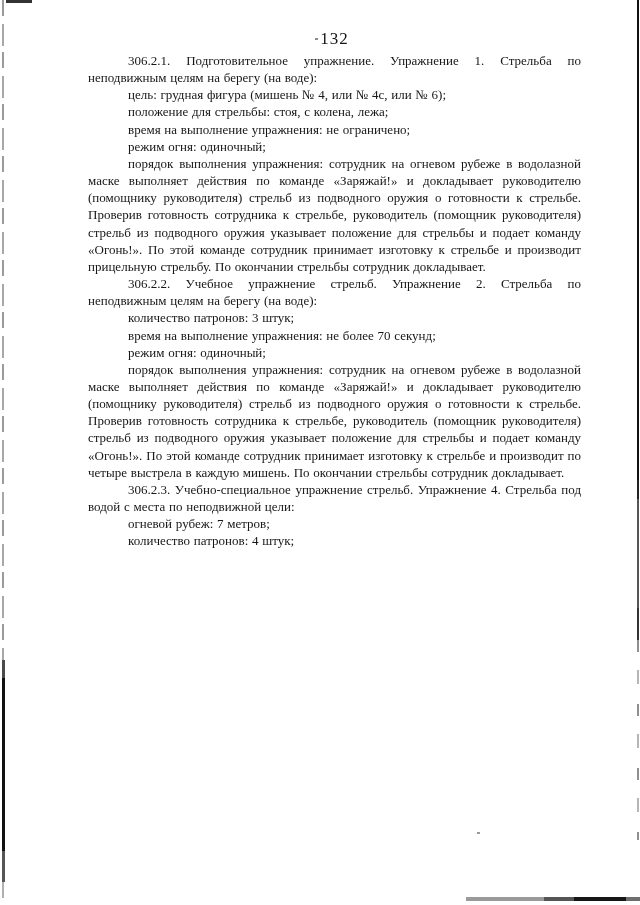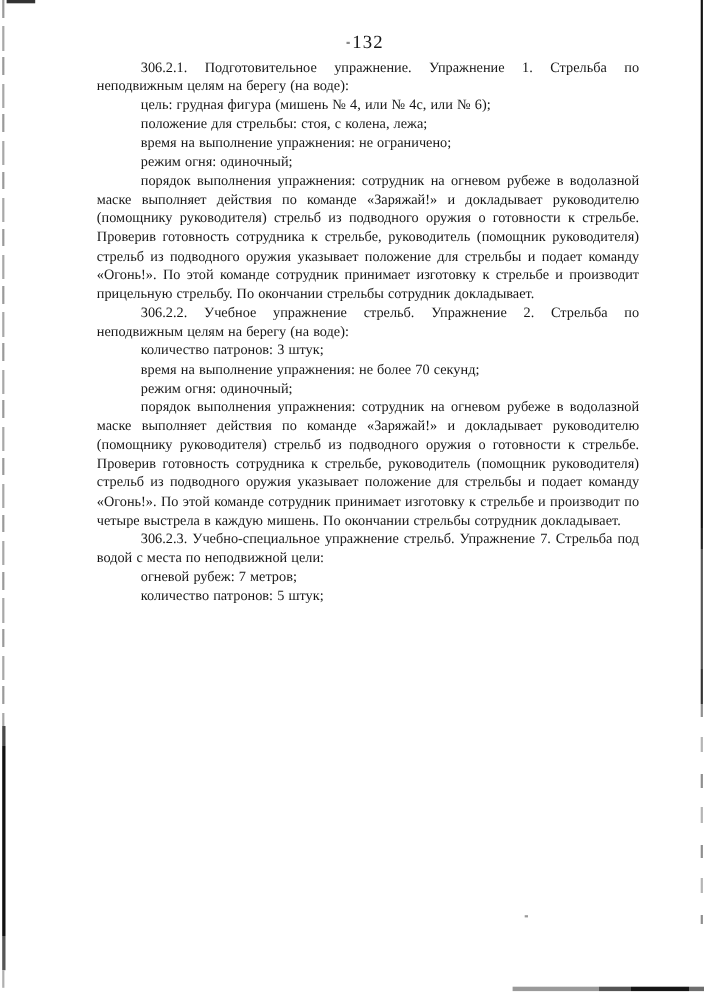--- a/index.html
+++ b/index.html
@@ -95,18 +95,18 @@
     <p>цель: грудная фигура (мишень № 4, или № 4с, или № 6);</p>
     <p>положение для стрельбы: стоя, с колена, лежа;</p>
     <p>время на выполнение упражнения: не ограничено;</p>
     <p>режим огня: одиночный;</p>
     <p>порядок выполнения упражнения: сотрудник на огневом рубеже в водолазной маске выполняет действия по команде «Заряжай!» и докладывает руководителю (помощнику руководителя) стрельб из подводного оружия о готовности к стрельбе. Проверив готовность сотрудника к стрельбе, руководитель (помощник руководителя) стрельб из подводного оружия указывает положение для стрельбы и подает команду «Огонь!». По этой команде сотрудник принимает изготовку к стрельбе и производит прицельную стрельбу. По окончании стрельбы сотрудник докладывает.</p>
     <p>306.2.2. Учебное упражнение стрельб. Упражнение 2. Стрельба по неподвижным целям на берегу (на воде):</p>
     <p>количество патронов: 3 штук;</p>
     <p>время на выполнение упражнения: не более 70 секунд;</p>
     <p>режим огня: одиночный;</p>
     <p>порядок выполнения упражнения: сотрудник на огневом рубеже в водолазной маске выполняет действия по команде «Заряжай!» и докладывает руководителю (помощнику руководителя) стрельб из подводного оружия о готовности к стрельбе. Проверив готовность сотрудника к стрельбе, руководитель (помощник руководителя) стрельб из подводного оружия указывает положение для стрельбы и подает команду «Огонь!». По этой команде сотрудник принимает изготовку к стрельбе и производит по четыре выстрела в каждую мишень. По окончании стрельбы сотрудник докладывает.</p>
-    <p>306.2.3. Учебно-специальное упражнение стрельб. Упражнение 7. Стрельба под водой с места по неподвижной цели:</p>
+    <p>306.2.3. Учебно-специальное упражнение стрельб. Упражнение 4. Стрельба под водой с места по неподвижной цели:</p>
     <p>огневой рубеж: 7 метров;</p>
-    <p>количество патронов: 5 штук;</p>
+    <p>количество патронов: 4 штук;</p>
   </div>
 
 </div>
 
 </body></html>

